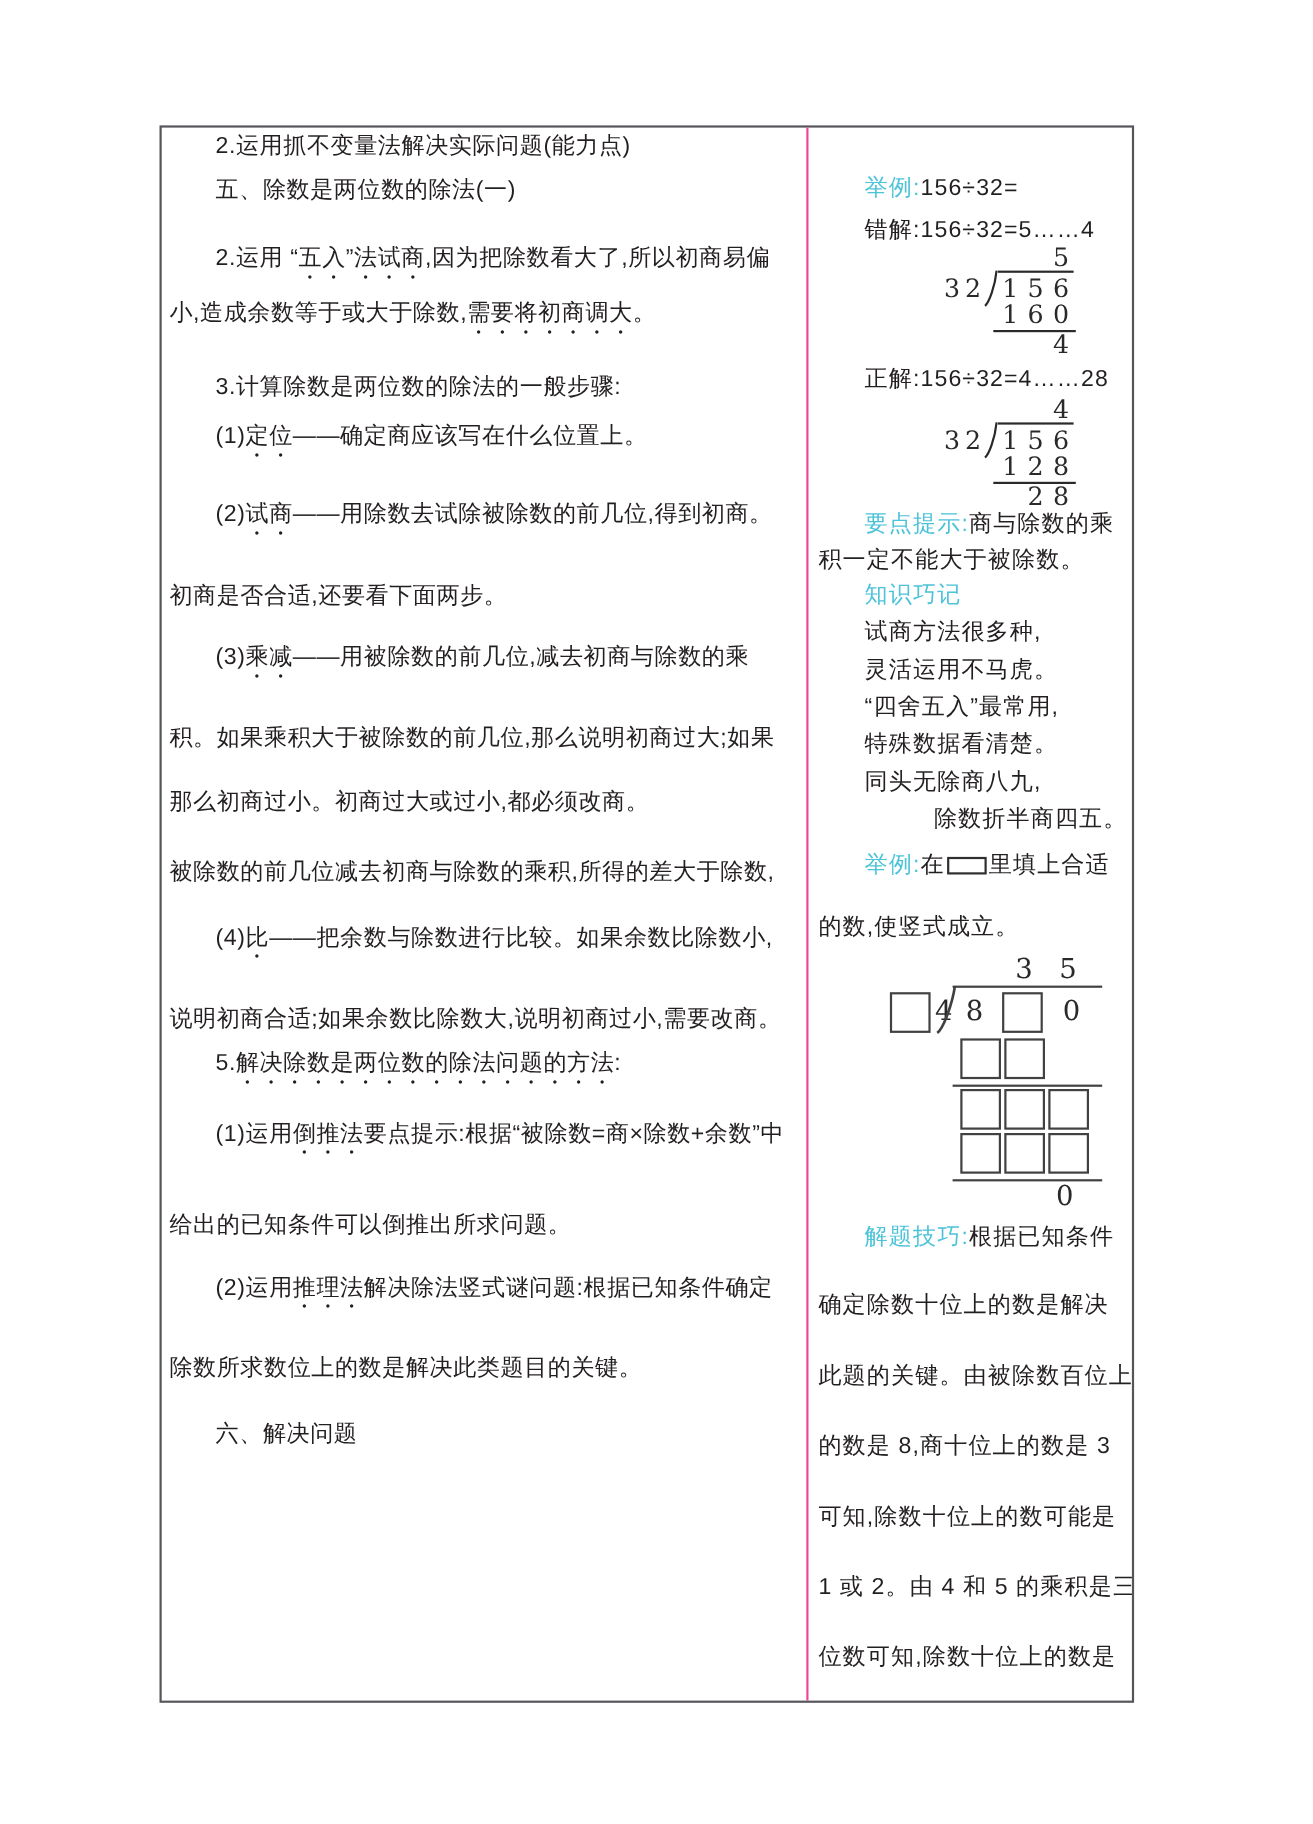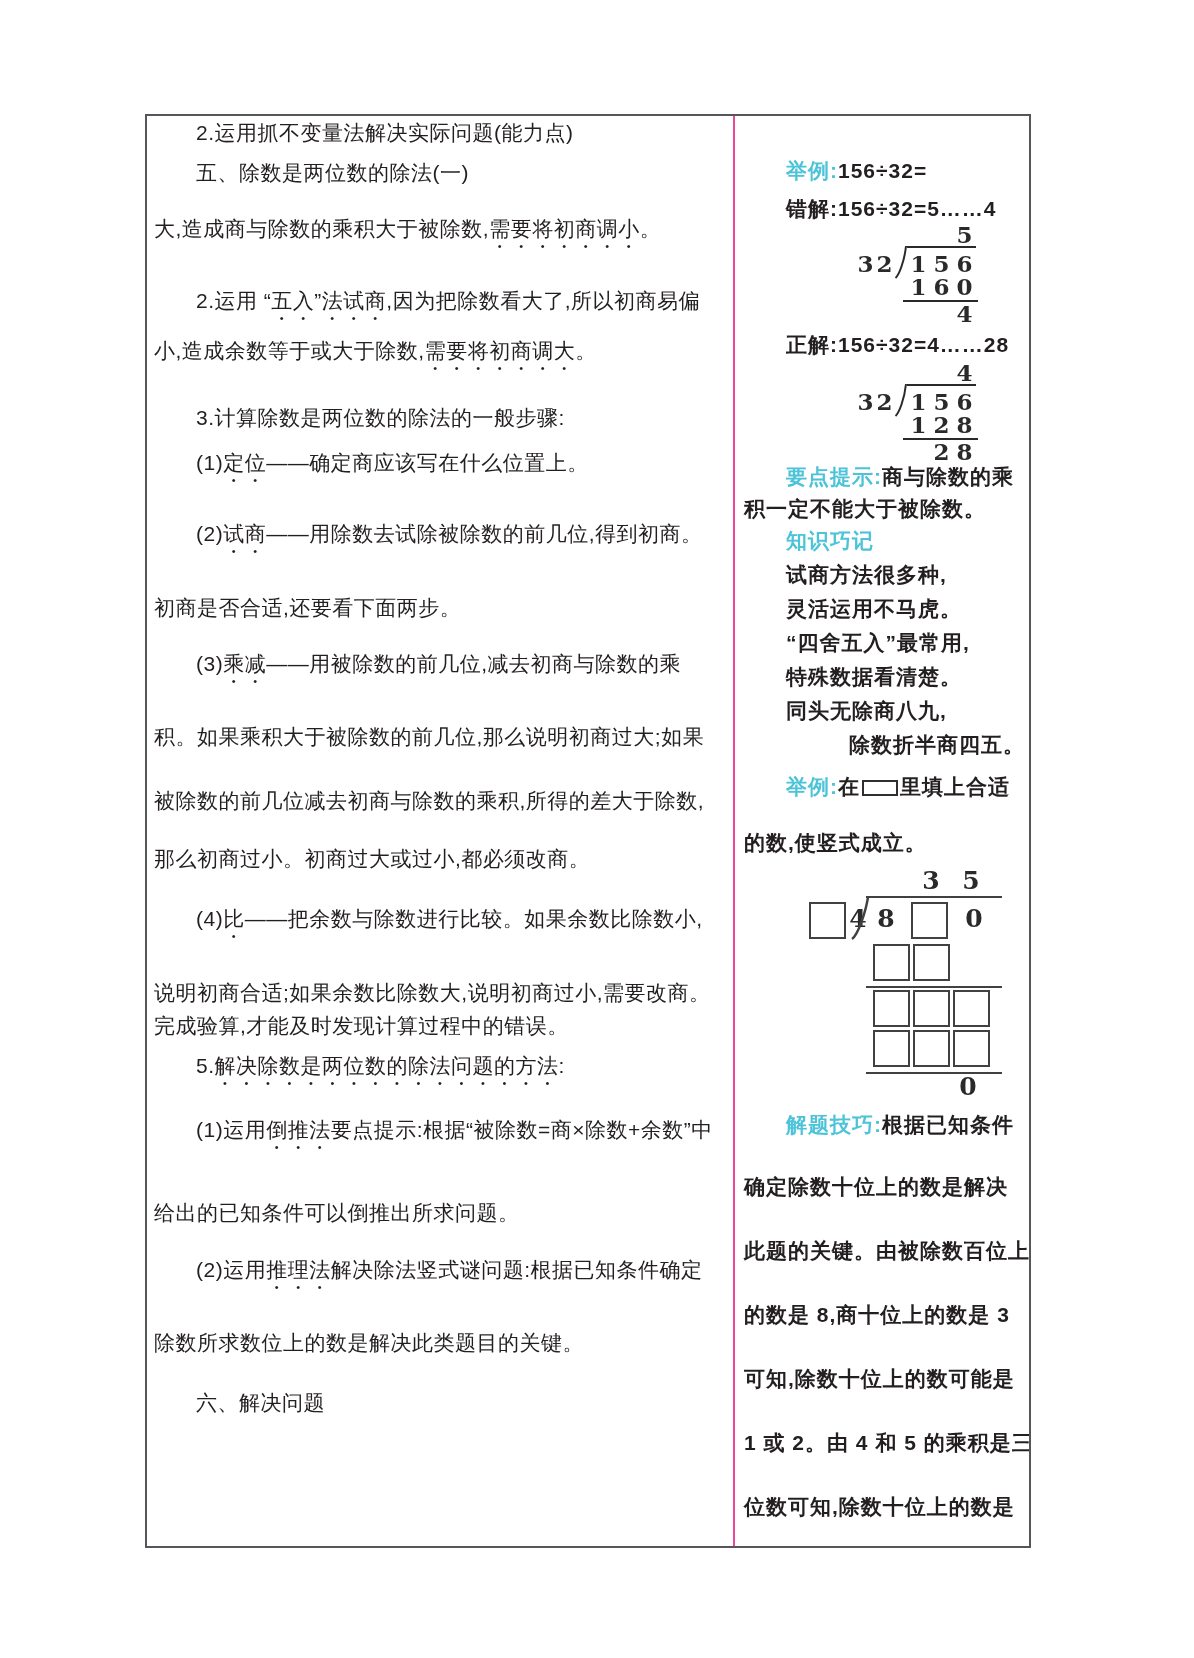--- a/index.html
+++ b/index.html
@@ -10,21 +10,21 @@
   }
   #sheet{
     position:absolute;left:145px;top:114px;width:886px;height:1434px;
     border:2px solid #55565a;display:flex;box-sizing:border-box;
   }
   #left-col{
     width:588px;box-sizing:border-box;border-right:2px solid #ec4899;
     padding:2px 6px 0 7px;overflow:hidden;
   }
   #right-col{
-    flex:1;box-sizing:border-box;padding:2px 4px 0 9px;overflow:hidden;font-weight:bold;
+    flex:1;box-sizing:border-box;padding:2px 4px 0 9px;overflow:hidden;
   }
   .tline{
     font-size:21px;line-height:26px;letter-spacing:.5px;white-space:nowrap;
   }
   #right-col .tline{letter-spacing:1px;}
   .ind{text-indent:42px;}
   .accent{color:#4cc3d8;}
   .em{
     -webkit-text-emphasis:filled dot #231f20;
     -webkit-text-emphasis-position:under;
@@ -58,34 +58,32 @@
   .pz-line{position:absolute;height:0;border-top:2px solid #414141;}
   .pz-slash{position:absolute;}
 </style>
 </head>
 <body>
 
 <div id="sheet">
   <div id="left-col">
       <div class="tline ind" style="margin-top: 2px;"><span>2.运用抓不变量法解决实际问题(能力点)</span></div>
       <div class="tline ind" style="margin-top: 14px;"><span>五、除数是两位数的除法(一)</span></div>
-      <div class="tline" style="margin-top: 30px;"><span>大,造成商与除数的乘积大于被除数,</span><span class="em ">需要将初商调小</span><span>。</span></div>
       <div class="tline ind" style="margin-top: 36px;"><span>2.运用 </span><span class="em ">“五入”法试商</span><span>,因为把除数看大了,所以初商易偏</span></div>
       <div class="tline" style="margin-top: 14px;"><span>小,造成余数等于或大于除数,</span><span class="em ">需要将初商调大</span><span>。</span></div>
       <div class="tline ind" style="margin-top: 31px;"><span>3.计算除数是两位数的除法的一般步骤:</span></div>
       <div class="tline ind" style="margin-top: 19px;"><span>(1)</span><span class="em ">定位</span><span>——确定商应该写在什么位置上。</span></div>
       <div class="tline ind" style="margin-top: 35px;"><span>(2)</span><span class="em ">试商</span><span>——用除数去试除被除数的前几位,得到初商。</span></div>
       <div class="tline" style="margin-top: 38px;"><span>初商是否合适,还要看下面两步。</span></div>
       <div class="tline ind" style="margin-top: 30px;"><span>(3)</span><span class="em ">乘减</span><span>——用被除数的前几位,减去初商与除数的乘</span></div>
       <div class="tline" style="margin-top: 37px;"><span>积。如果乘积大于被除数的前几位,那么说明初商过大;如果</span></div>
+      <div class="tline" style="margin-top: 32px;"><span>那么初商过小。初商过大或过小,都必须改商。</span></div>
       <div class="tline" style="margin-top: 38px;"><span>被除数的前几位减去初商与除数的乘积,所得的差大于除数,</span></div>
-      <div class="tline" style="margin-top: 32px;"><span>那么初商过小。初商过大或过小,都必须改商。</span></div>
       <div class="tline ind" style="margin-top: 34px;"><span>(4)</span><span class="em ">比</span><span>——把余数与除数进行比较。如果余数比除数小,</span></div>
       <div class="tline" style="margin-top: 38px;"><span>说明初商合适;如果余数比除数大,说明初商过小,需要改商。</span></div>
-      <div class="tline" style="margin-top: 7px;"><span>完成验算,才能及时发现计算过程中的错误。</span></div>
       <div class="tline ind" style="margin-top: 14px;"><span>5.</span><span class="em ">解决除数是两位数的除法问题的方法</span><span>:</span></div>
       <div class="tline ind" style="margin-top: 28px;"><span>(1)运用</span><span class="em ">倒推法</span><span>要点提示:根据“被除数=商×除数+余数”中</span></div>
       <div class="tline" style="margin-top: 47px;"><span>给出的已知条件可以倒推出所求问题。</span></div>
       <div class="tline ind" style="margin-top: 31px;"><span>(2)运用</span><span class="em ">推理法</span><span>解决除法竖式谜问题:根据已知条件确定</span></div>
       <div class="tline" style="margin-top: 37px;"><span>除数所求数位上的数是解决此类题目的关键。</span></div>
       <div class="tline ind" style="margin-top: 34px;"><span>六、解决问题</span></div>
     </div>
   <div id="right-col">
       <div class="tline ind" style="margin-top: 40px;"><span class="accent">举例:</span><span>156÷32=</span></div>
       <div class="tline ind" style="margin-top: 12px;"><span>错解:156÷32=5……4</span></div>

